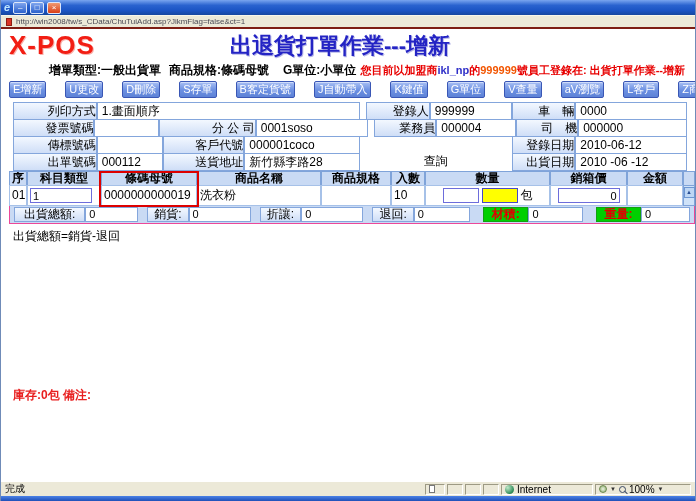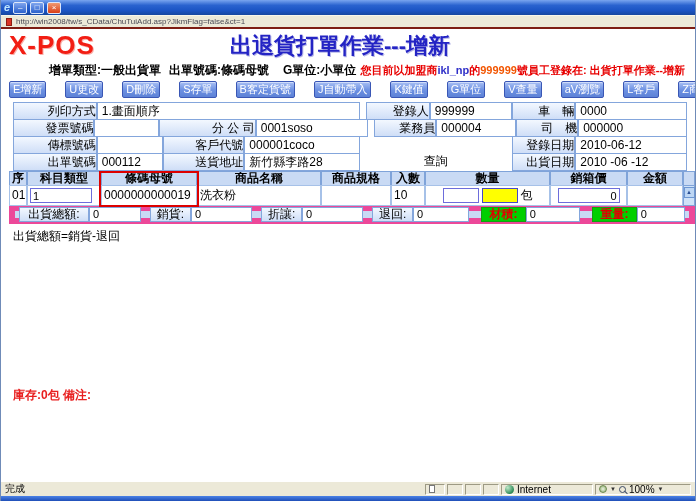--- a/index.html
+++ b/index.html
@@ -65,21 +65,21 @@
   .td { background:#fff; border:1px solid #a6c1e8; font-size:12px; height:21px; line-height:19px;
         padding:0 2px; overflow:hidden; white-space:nowrap; display:flex; align-items:center; }
   .cinput { height:15px; border:1px solid #6d6ddb; font-size:11px; padding:0 2px; background:#fff; }
   .cinput.yellow { background:#ffff00; border-color:#4848c8; }
   .scrollcol { background:#cfe2f8; border:1px solid #7fa3d9; display:flex; flex-direction:column; align-items:center; }
   .scroll-up { width:11px; height:11px; margin-top:1px; background:#bdd6f4; border:1px solid #6d96d2;
                font-size:6px; line-height:9px; text-align:center; color:#2a4f94; cursor:pointer; }
   .red-box { position:absolute; left:90px; top:0; width:100px; height:36px; border:2px solid #dd0000; pointer-events:none; }
 
   
-  .summary { margin:-1px 0 0 8px; width:686px; height:19px; background:#c9daf4; border:6px solid #ec4899;
+  .summary { margin:-1px 0 0 8px; width:686px; height:19px; background:#c9daf4; border:1px solid #ec4899;
              display:flex; align-items:center; gap:0; padding:0 4px; }
   .slabel { background:linear-gradient(180deg,#f3f8ff,#cfdef7); border:1px solid #84a6dc; font-size:12px;
             line-height:13px; height:15px; text-align:center; white-space:nowrap; padding:0 2px; }
   .slabel.green { background:#00cf00; color:#e00000; font-weight:bold; border:1px solid #12a012; }
   .sval { background:#fff; border:1px solid #84a6dc; height:15px; font-size:11px; line-height:13px; padding:0 3px; }
   .formula { margin:4px 0 0 12px; font-size:12px; color:#000; }
   .stock-note { position:absolute; left:12px; top:358px; font-size:12px; font-weight:bold; color:#e82020; }
 
   
   .statusbar { height:15px; background:#ece9d8; border-top:1px solid #fff; display:flex; align-items:center;
@@ -119,21 +119,21 @@
 
     <div class="brandrow">
       <span class="logo">X-POS</span>
       <span class="main-title">出退貨打單作業---增新</span>
     </div>
 
     <div class="metarow">
       <b>增單類型:</b>
       <b class="red">一般出貨單</b>
       <span style="width:8px"></span>
-      <b>出單號碼:</b>
+      <b>商品規格:</b>
       <b class="red">條碼母號</b>
       <span style="width:14px"></span>
       <b>G單位:</b>
       <b class="red">小單位</b>
       <span class="login-notice">
         <span class="red">您目前以加盟商</span><span class="blue">ikl_np</span><span class="red">的</span><span class="orange">999999</span><span class="red">號員工登錄在: 出貨打單作業--增新</span>
       </span>
     </div>
 
     <div class="toolbar">

